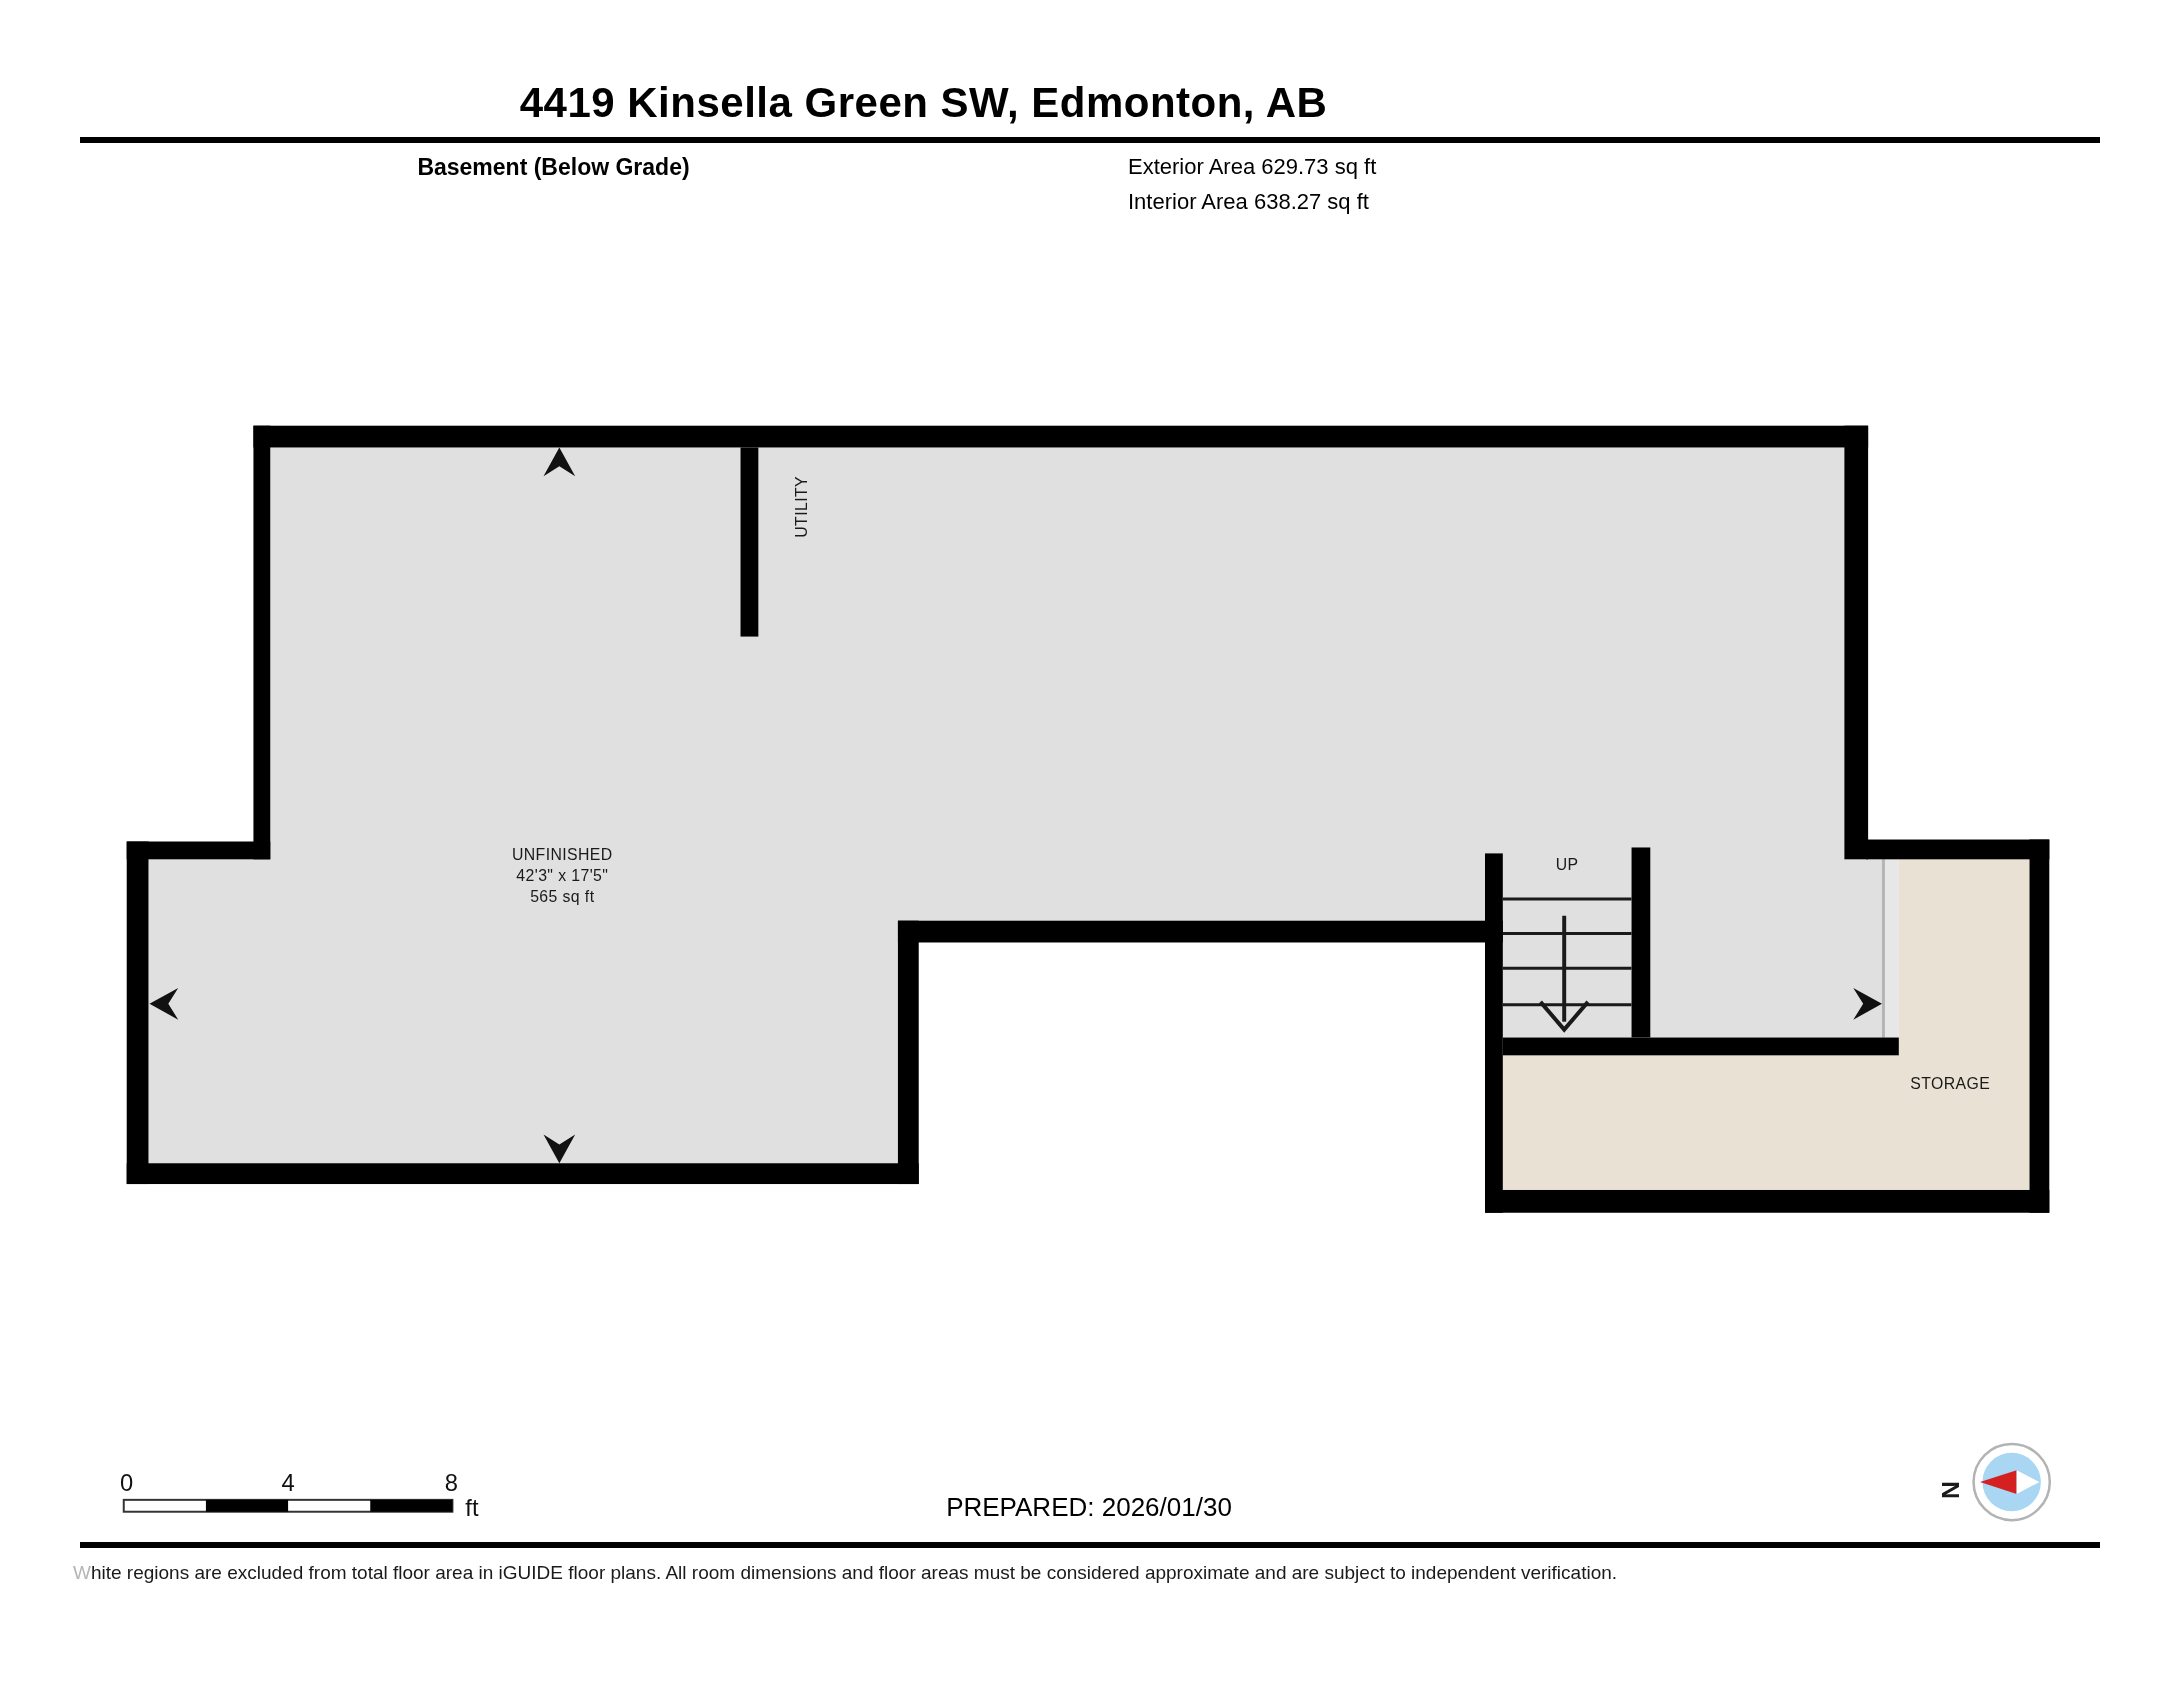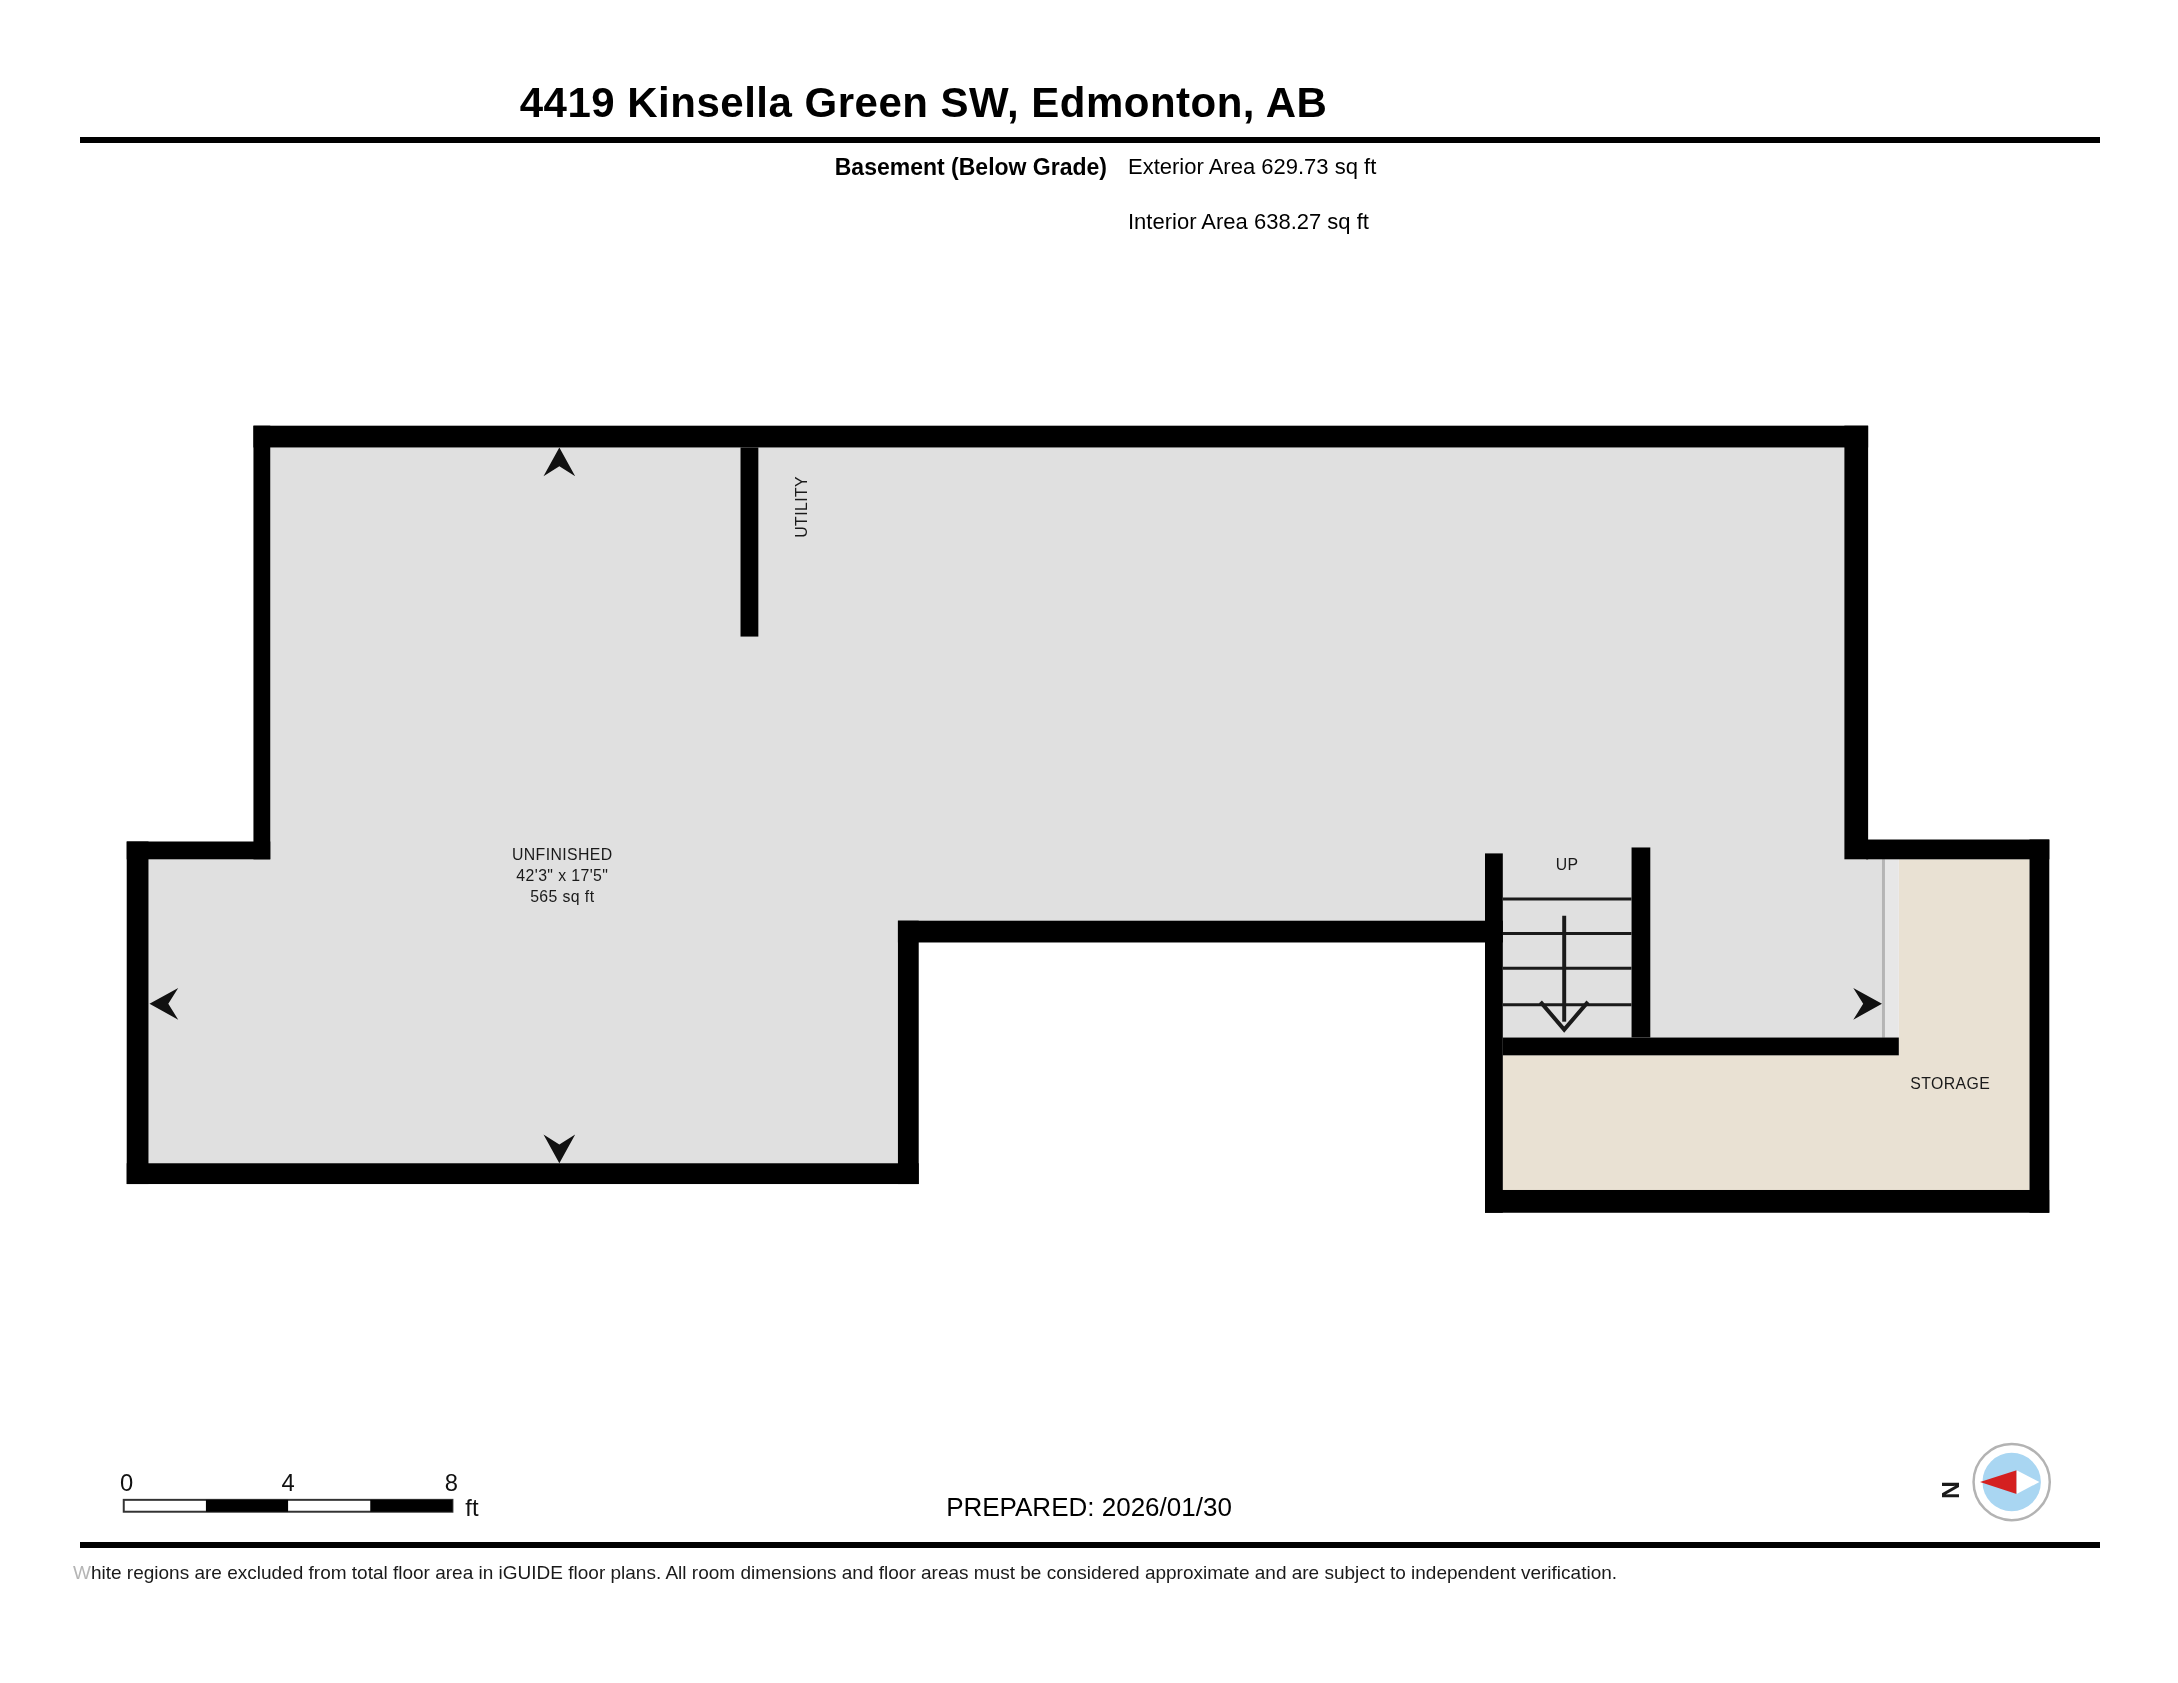--- a/index.html
+++ b/index.html
@@ -18,29 +18,29 @@
     font-size:42px;font-weight:bold;line-height:48px;
     letter-spacing:0.5px;
   }
   .rule{
     left:80px;width:2020px;height:6px;background:#000;
   }
   .rule-top{top:137px;}
   .rule-bottom{top:1542px;}
   .floor-label{
     top:154px;left:0;width:1107px;
-    text-align:right;
+    text-align:center;
     font-size:23px;font-weight:bold;line-height:26px;
   }
   .area-line{
     left:1128px;
     font-size:22px;line-height:26px;
   }
   .area-ext{top:154px;}
-  .area-int{top:189px;margin-top:20px;}
+  .area-int{top:189px;}
   .prepared{
     top:1494px;left:0;width:2178px;
     text-align:center;
     font-size:26px;line-height:26px;
   }
   .disclaimer{
     top:1561px;left:73px;width:2039px;
     font-size:19px;line-height:24px;
     color:#1a1a1a;
     white-space:nowrap;

